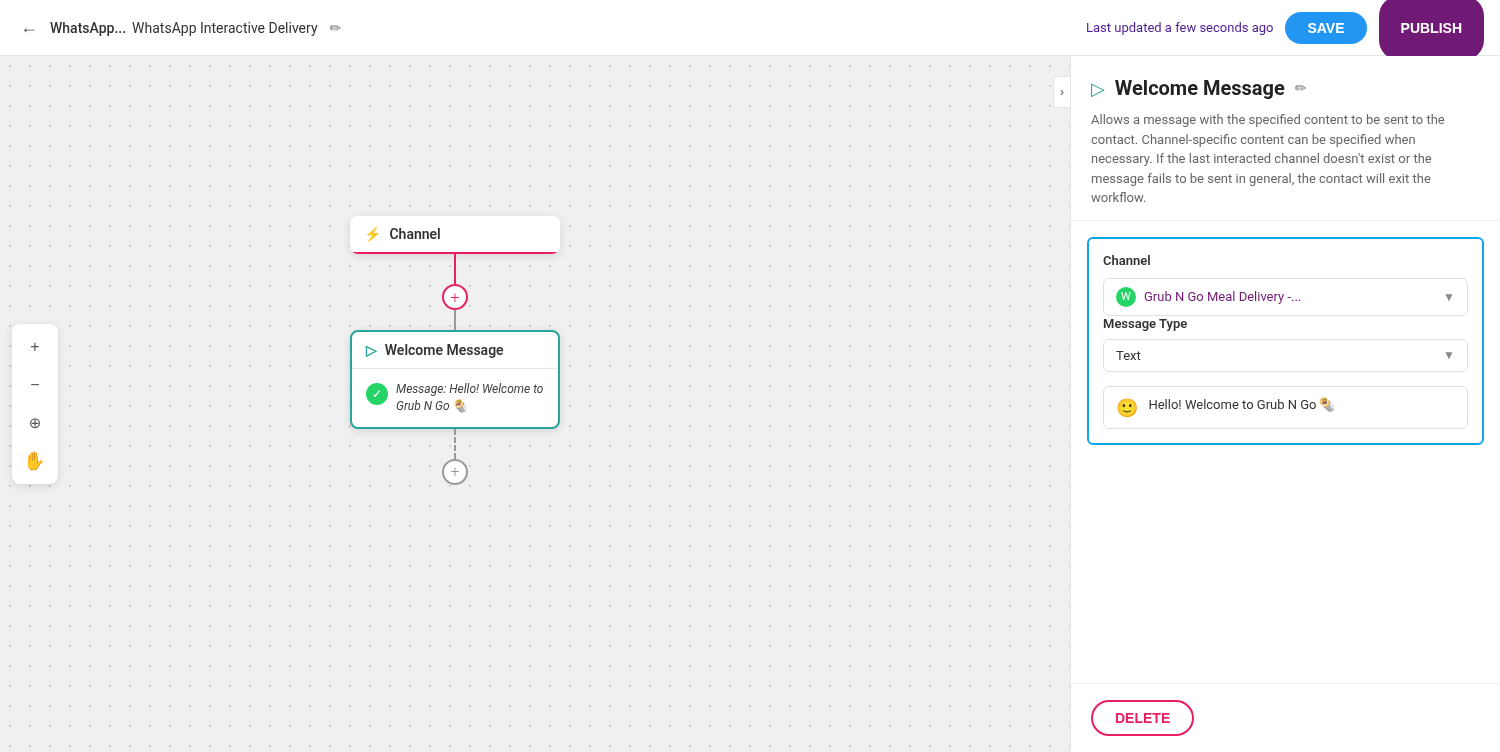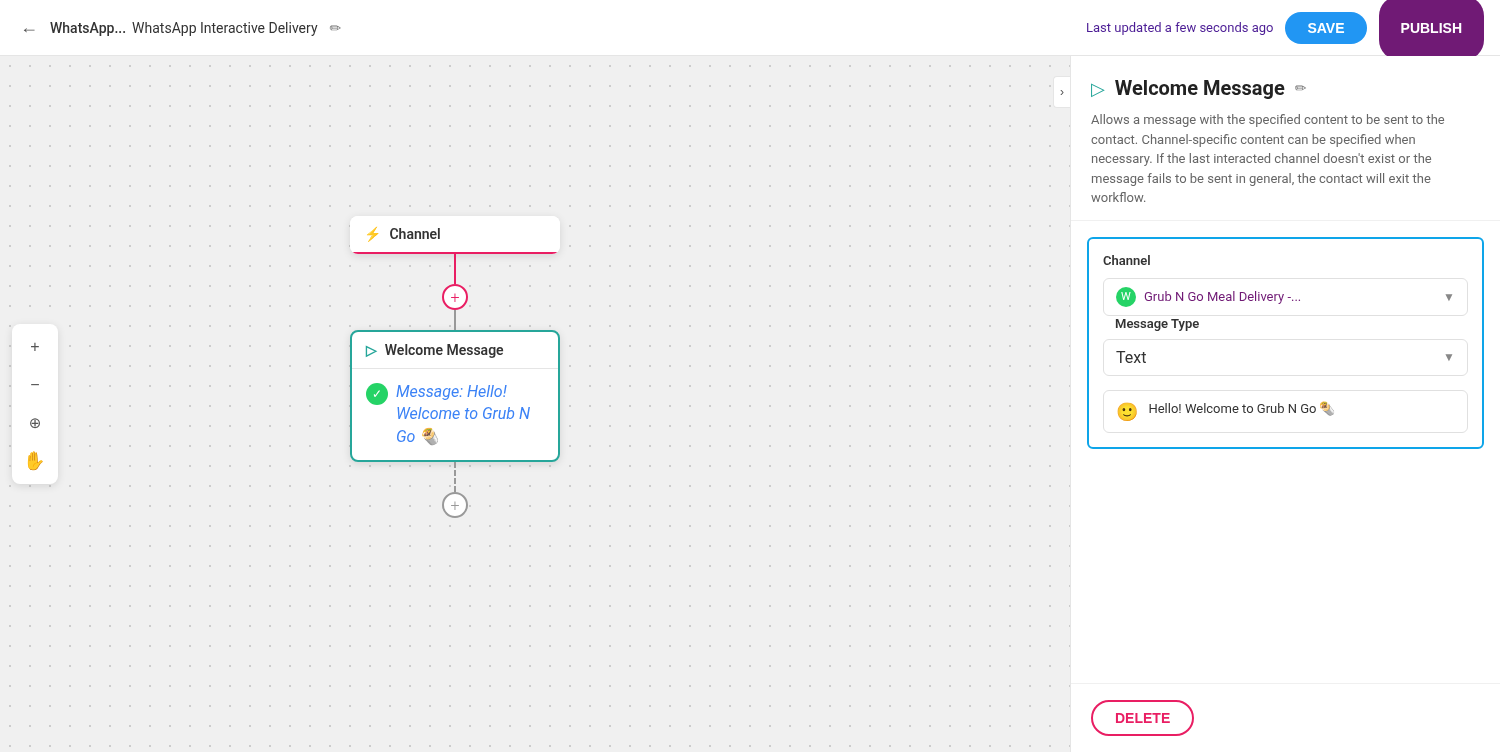--- a/index.html
+++ b/index.html
@@ -106,21 +106,21 @@
       font-weight: 600; font-size: 14px; color: #333;
       border-bottom: 1px solid #e5e5e5;
     }
     .welcome-icon { color: #26a69a; font-size: 14px; }
     .welcome-body { padding: 12px 14px; display: flex; align-items: flex-start; gap: 8px; }
     .whatsapp-icon {
       width: 22px; height: 22px; border-radius: 50%; background: #25D366;
       display: flex; align-items: center; justify-content: center;
       color: #fff; font-size: 11px; flex-shrink: 0; margin-top: 2px;
     }
-    .welcome-msg { font-size: 16px; color: #3b82f6; line-height: 1.4; }
+    .welcome-msg { font-size: 12px; color: #404040; line-height: 1.4; }
     .welcome-msg em { font-style: italic; }
 
     
     .right-panel {
       width: 430px; background: #fff; border-left: 1px solid #e5e5e5;
       display: flex; flex-direction: column; overflow: hidden; flex-shrink: 0;
     }
     .panel-header {
       padding: 20px 20px 12px;
       border-bottom: 1px solid #f0f0f0;
@@ -149,28 +149,28 @@
     .channel-dropdown-left { display: flex; align-items: center; gap: 8px; }
     .channel-wp-icon {
       width: 20px; height: 20px; border-radius: 50%; background: #25D366;
       display: flex; align-items: center; justify-content: center;
       color: #fff; font-size: 10px; flex-shrink: 0;
     }
     .channel-name { font-size: 13px; color: #701a75; }
     .dropdown-arrow { color: #888; font-size: 12px; }
 
     .msg-content-label { font-size: 13px; font-weight: 600; color: #333; margin: 14px 0 10px; }
-    .msg-type-label { font-size: 13px; font-weight: 600; color: #333; margin: 0 12px 8px; }
+    .msg-type-label { font-size: 13px; font-weight: 600; color: #333; margin: 0 0 8px; }
 
     .type-dropdown {
       display: flex; align-items: center; justify-content: space-between;
       border: 1px solid #e0e0e0; border-radius: 6px; padding: 8px 12px;
       cursor: pointer; background: #fff; margin-bottom: 14px;
     }
-    .type-text { font-size: 16px; color: #333; }
+    .type-text { font-size: 13px; color: #333; }
 
     .message-preview {
       display: flex; align-items: flex-start; gap: 10px;
       border: 1px solid #e0e0e0; border-radius: 6px; padding: 10px 12px;
       background: #fff;
     }
     .emoji-face { font-size: 18px; color: #999; }
     .message-text { font-size: 13px; color: #333; }
 
     

